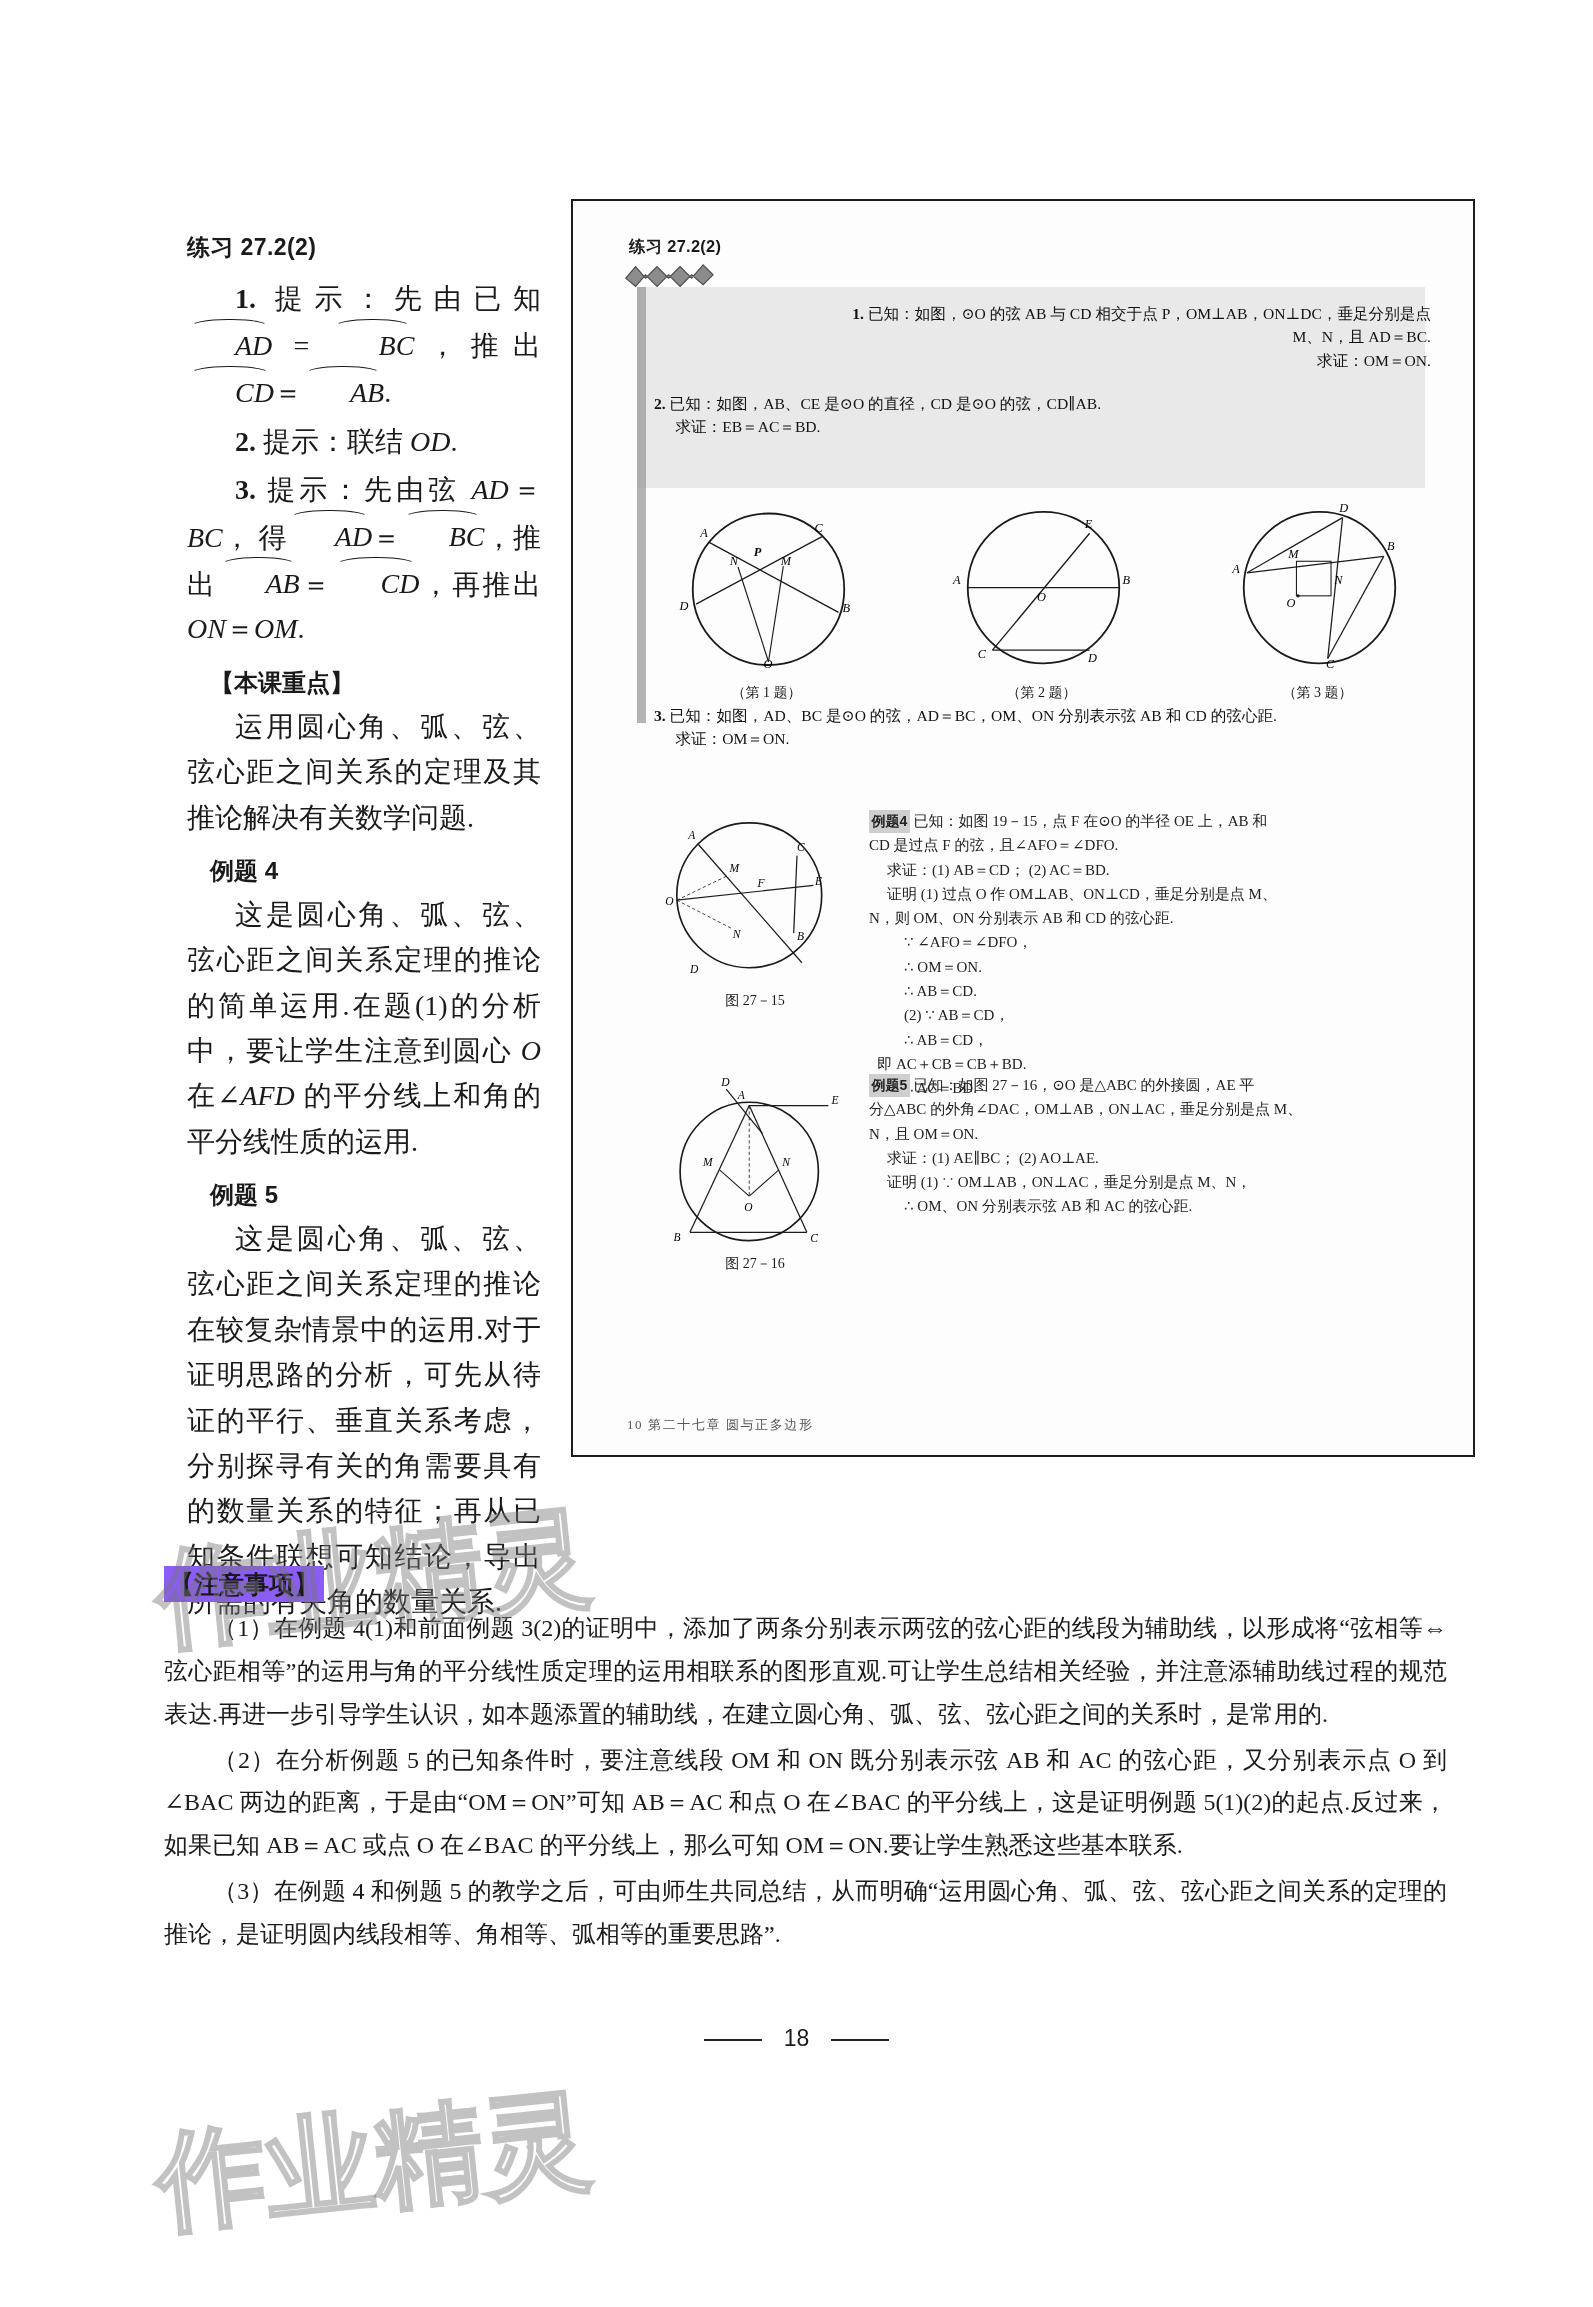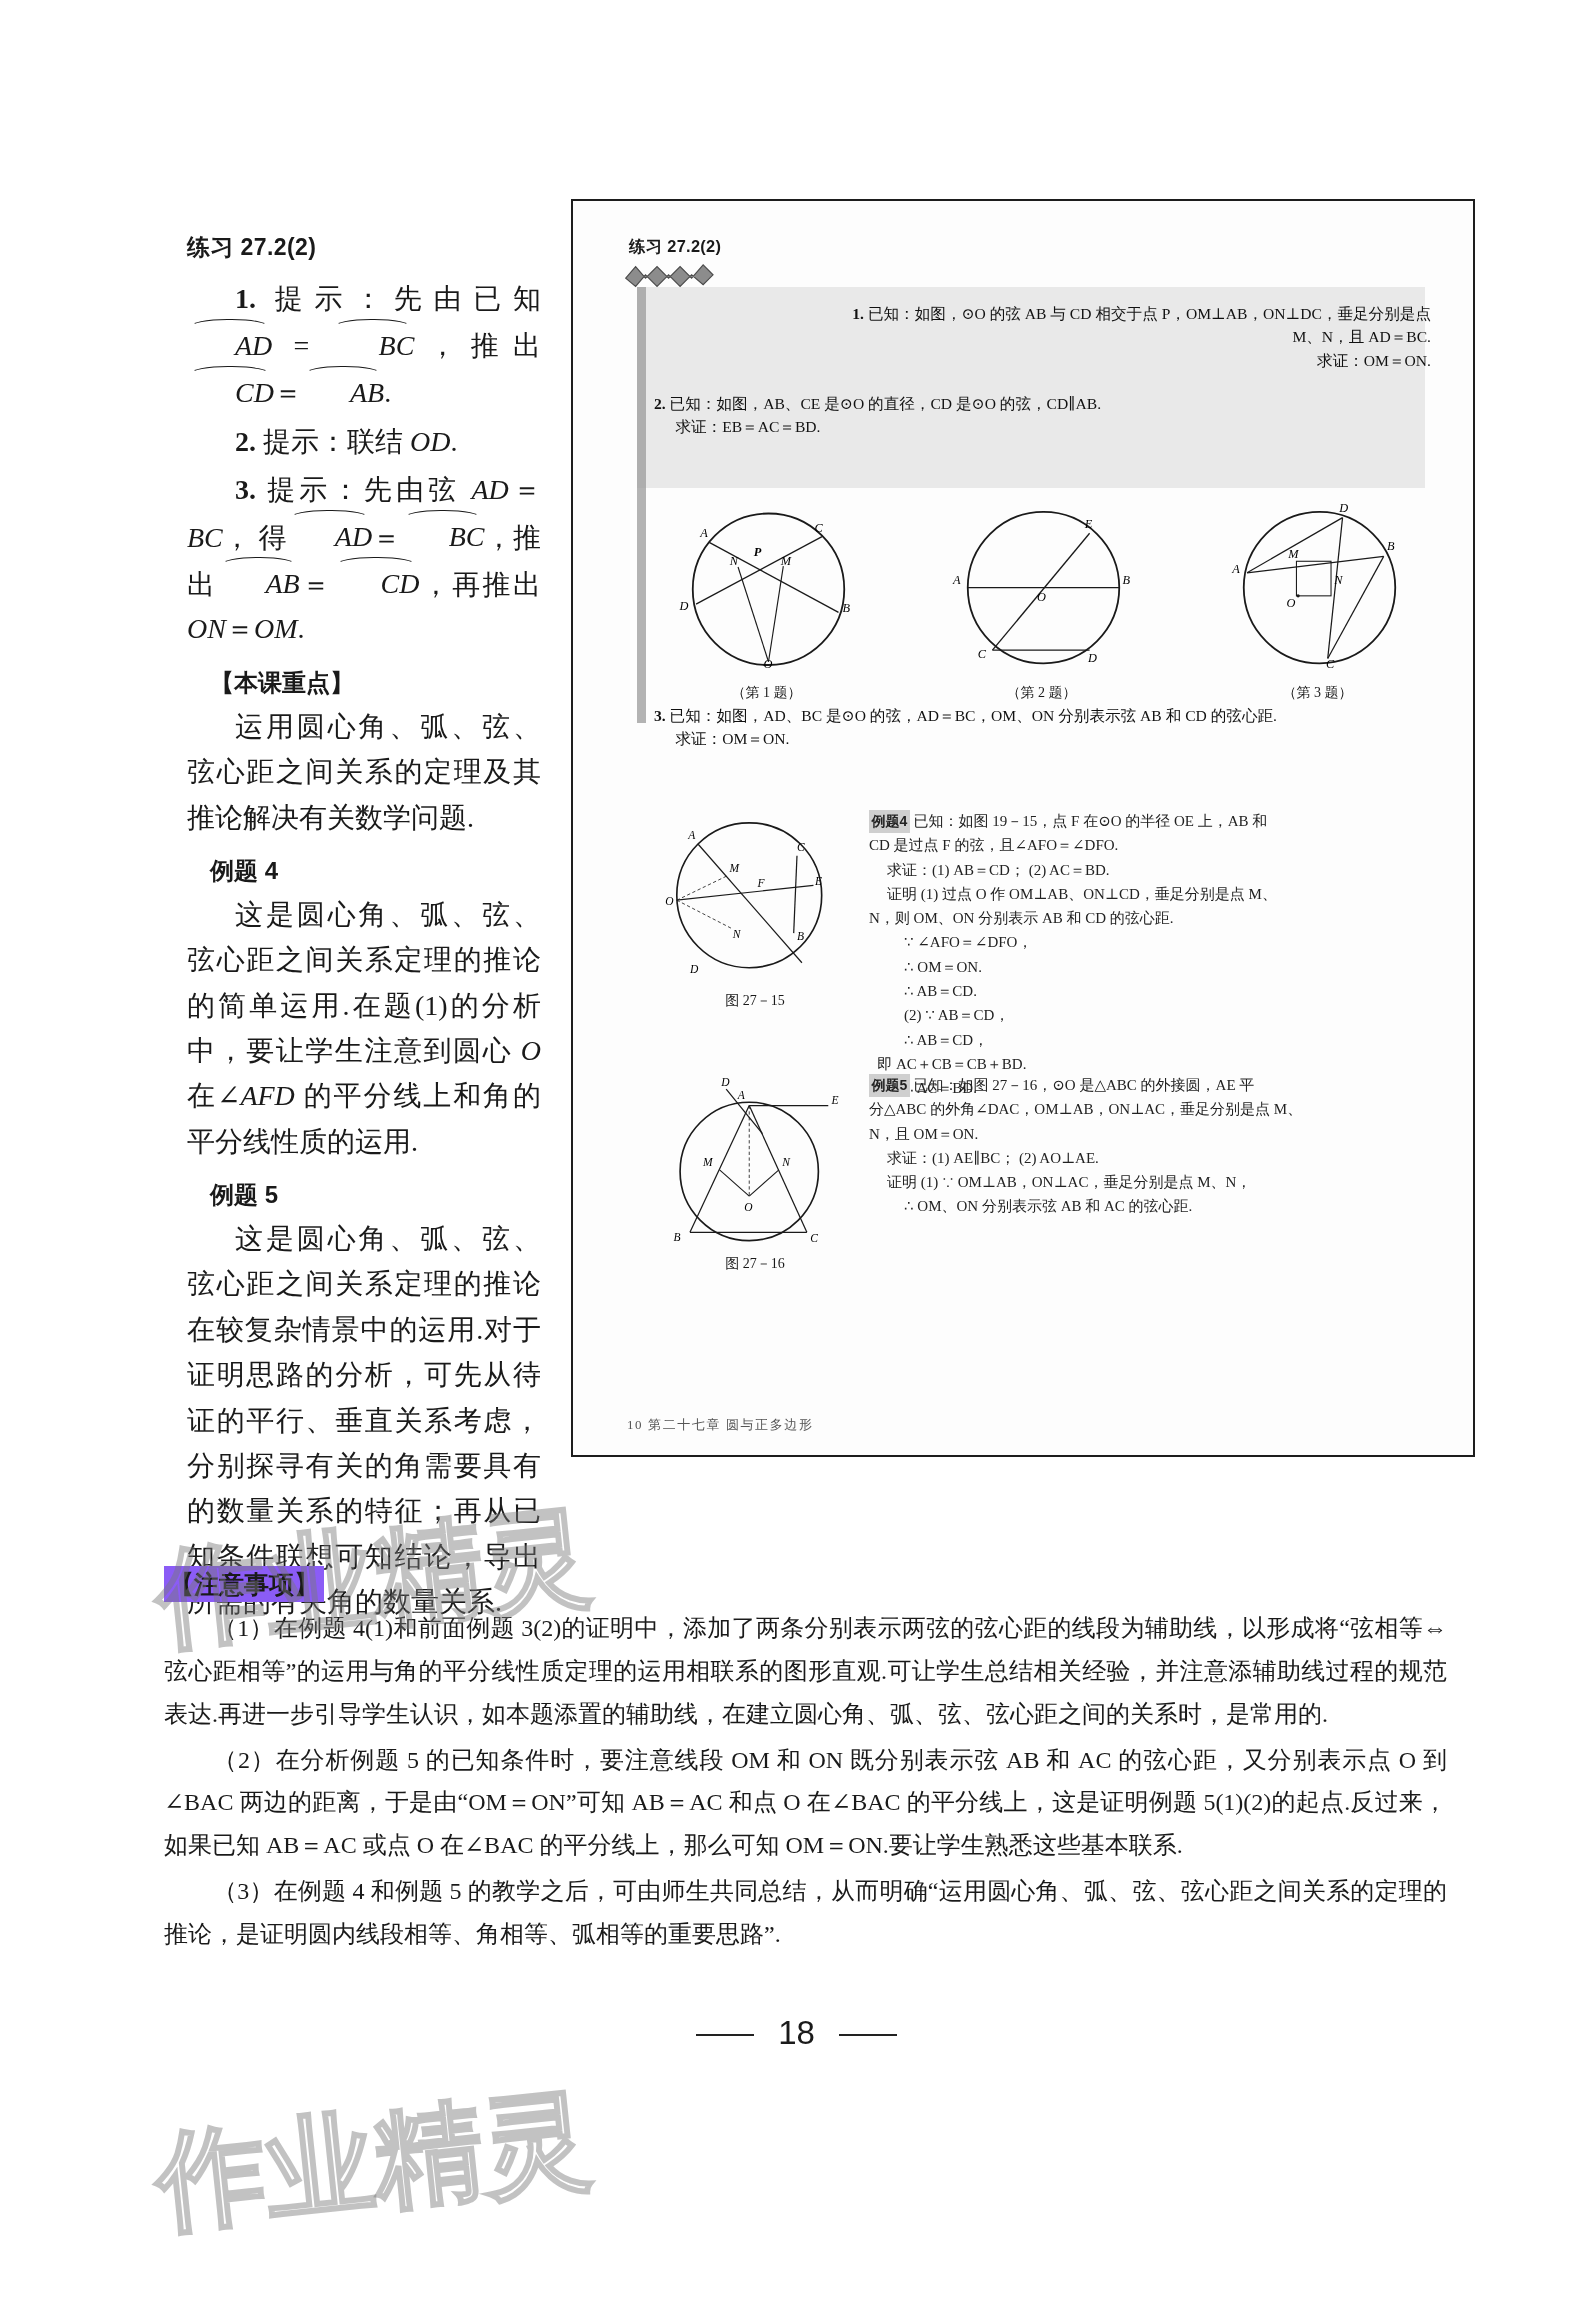--- a/index.html
+++ b/index.html
@@ -88,21 +88,21 @@
     margin-bottom:5px;
   }
   .b-p{
     font-size:24px;line-height:1.78;text-align:justify;text-justify:inter-character;
     text-indent:49px;margin:0 0 3.3px 0;
   }
 
   
   .pagenum{
     position:absolute;left:0;right:0;bottom:255px;text-align:center;
-    font-size:33px;font-family:"Liberation Sans","DejaVu Sans",sans-serif;
+    font-size:23px;font-family:"Liberation Sans","DejaVu Sans",sans-serif;
   }
   .pagenum .dash{display:inline-block;width:58px;height:1.6px;background:#222;
     vertical-align:middle;margin:0 15px;}
 
   
   .wm{
     position:absolute;font-family:"Liberation Sans","DejaVu Sans",sans-serif;
     font-weight:bold;color:transparent;
     -webkit-text-stroke:2.5px rgba(120,120,120,.45);
     white-space:nowrap;pointer-events:none;user-select:none;

